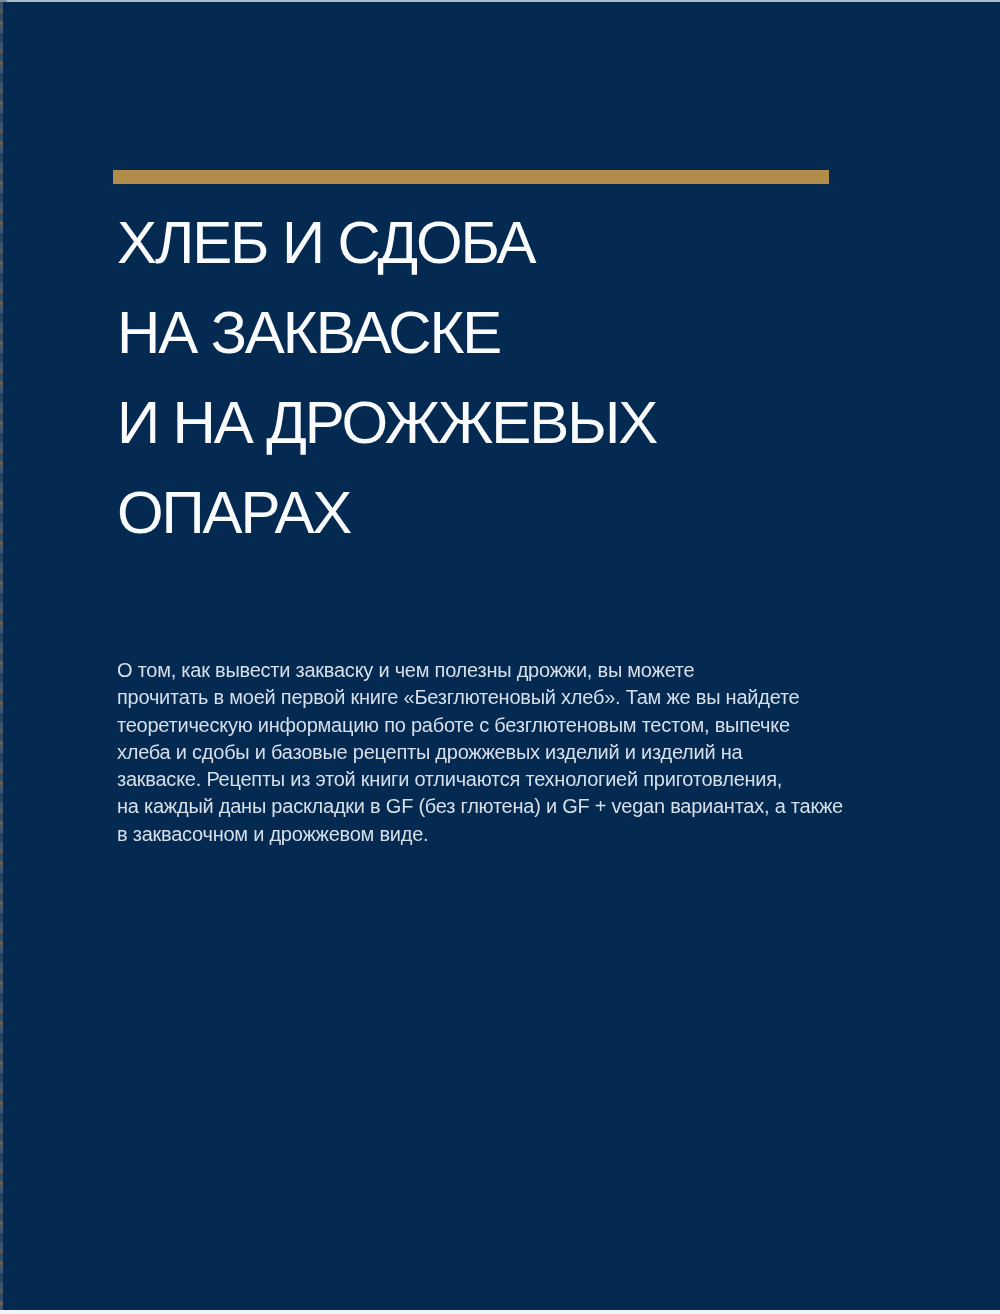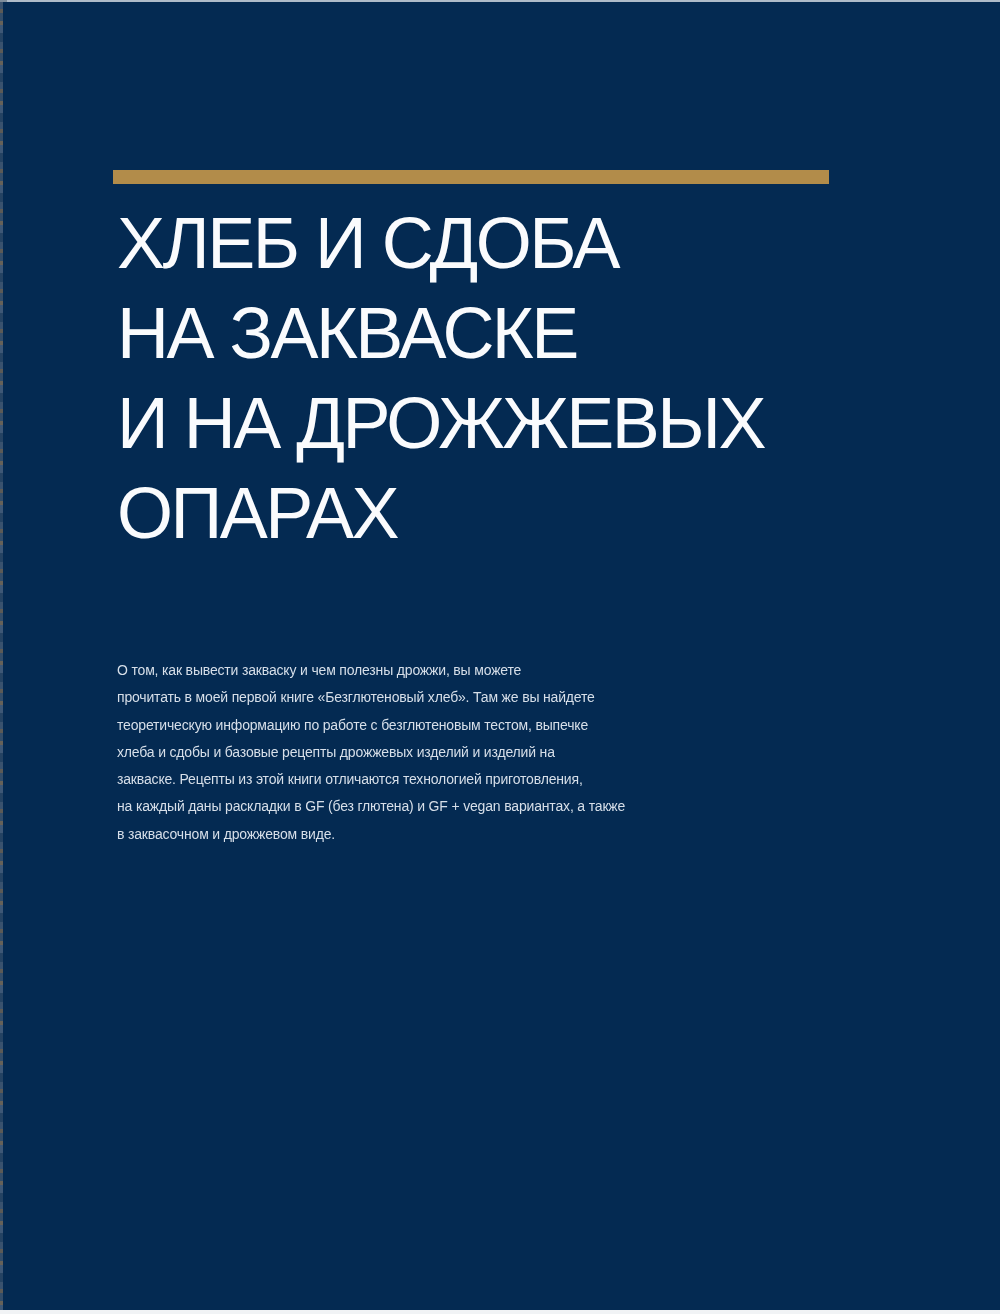--- a/index.html
+++ b/index.html
@@ -60,33 +60,33 @@
     left: 113px; top: 170px;
     width: 716px; height: 14px;
     background: var(--accent-gold, #B28C4A);
   }
 
   .chapter-title {
     position: absolute;
     left: 117px; top: 198px;
     margin: 0;
     color: var(--title, #FAFBFD);
-    font-size: 72px;
+    font-size: 60px;
     line-height: 90px;
     font-weight: 300;
     letter-spacing: -0.035em;
     white-space: pre;
   }
 
   .chapter-intro {
     position: absolute;
     left: 117px; top: 657px;
     margin: 0;
     color: var(--body-text, #D7DFE9);
-    font-size: 14px;
+    font-size: 20px;
     line-height: 27.3px;
     font-weight: 400;
     letter-spacing: -0.012em;
     white-space: pre;
   }
 </style>
 </head>
 <body>
 
 <div class="page">

